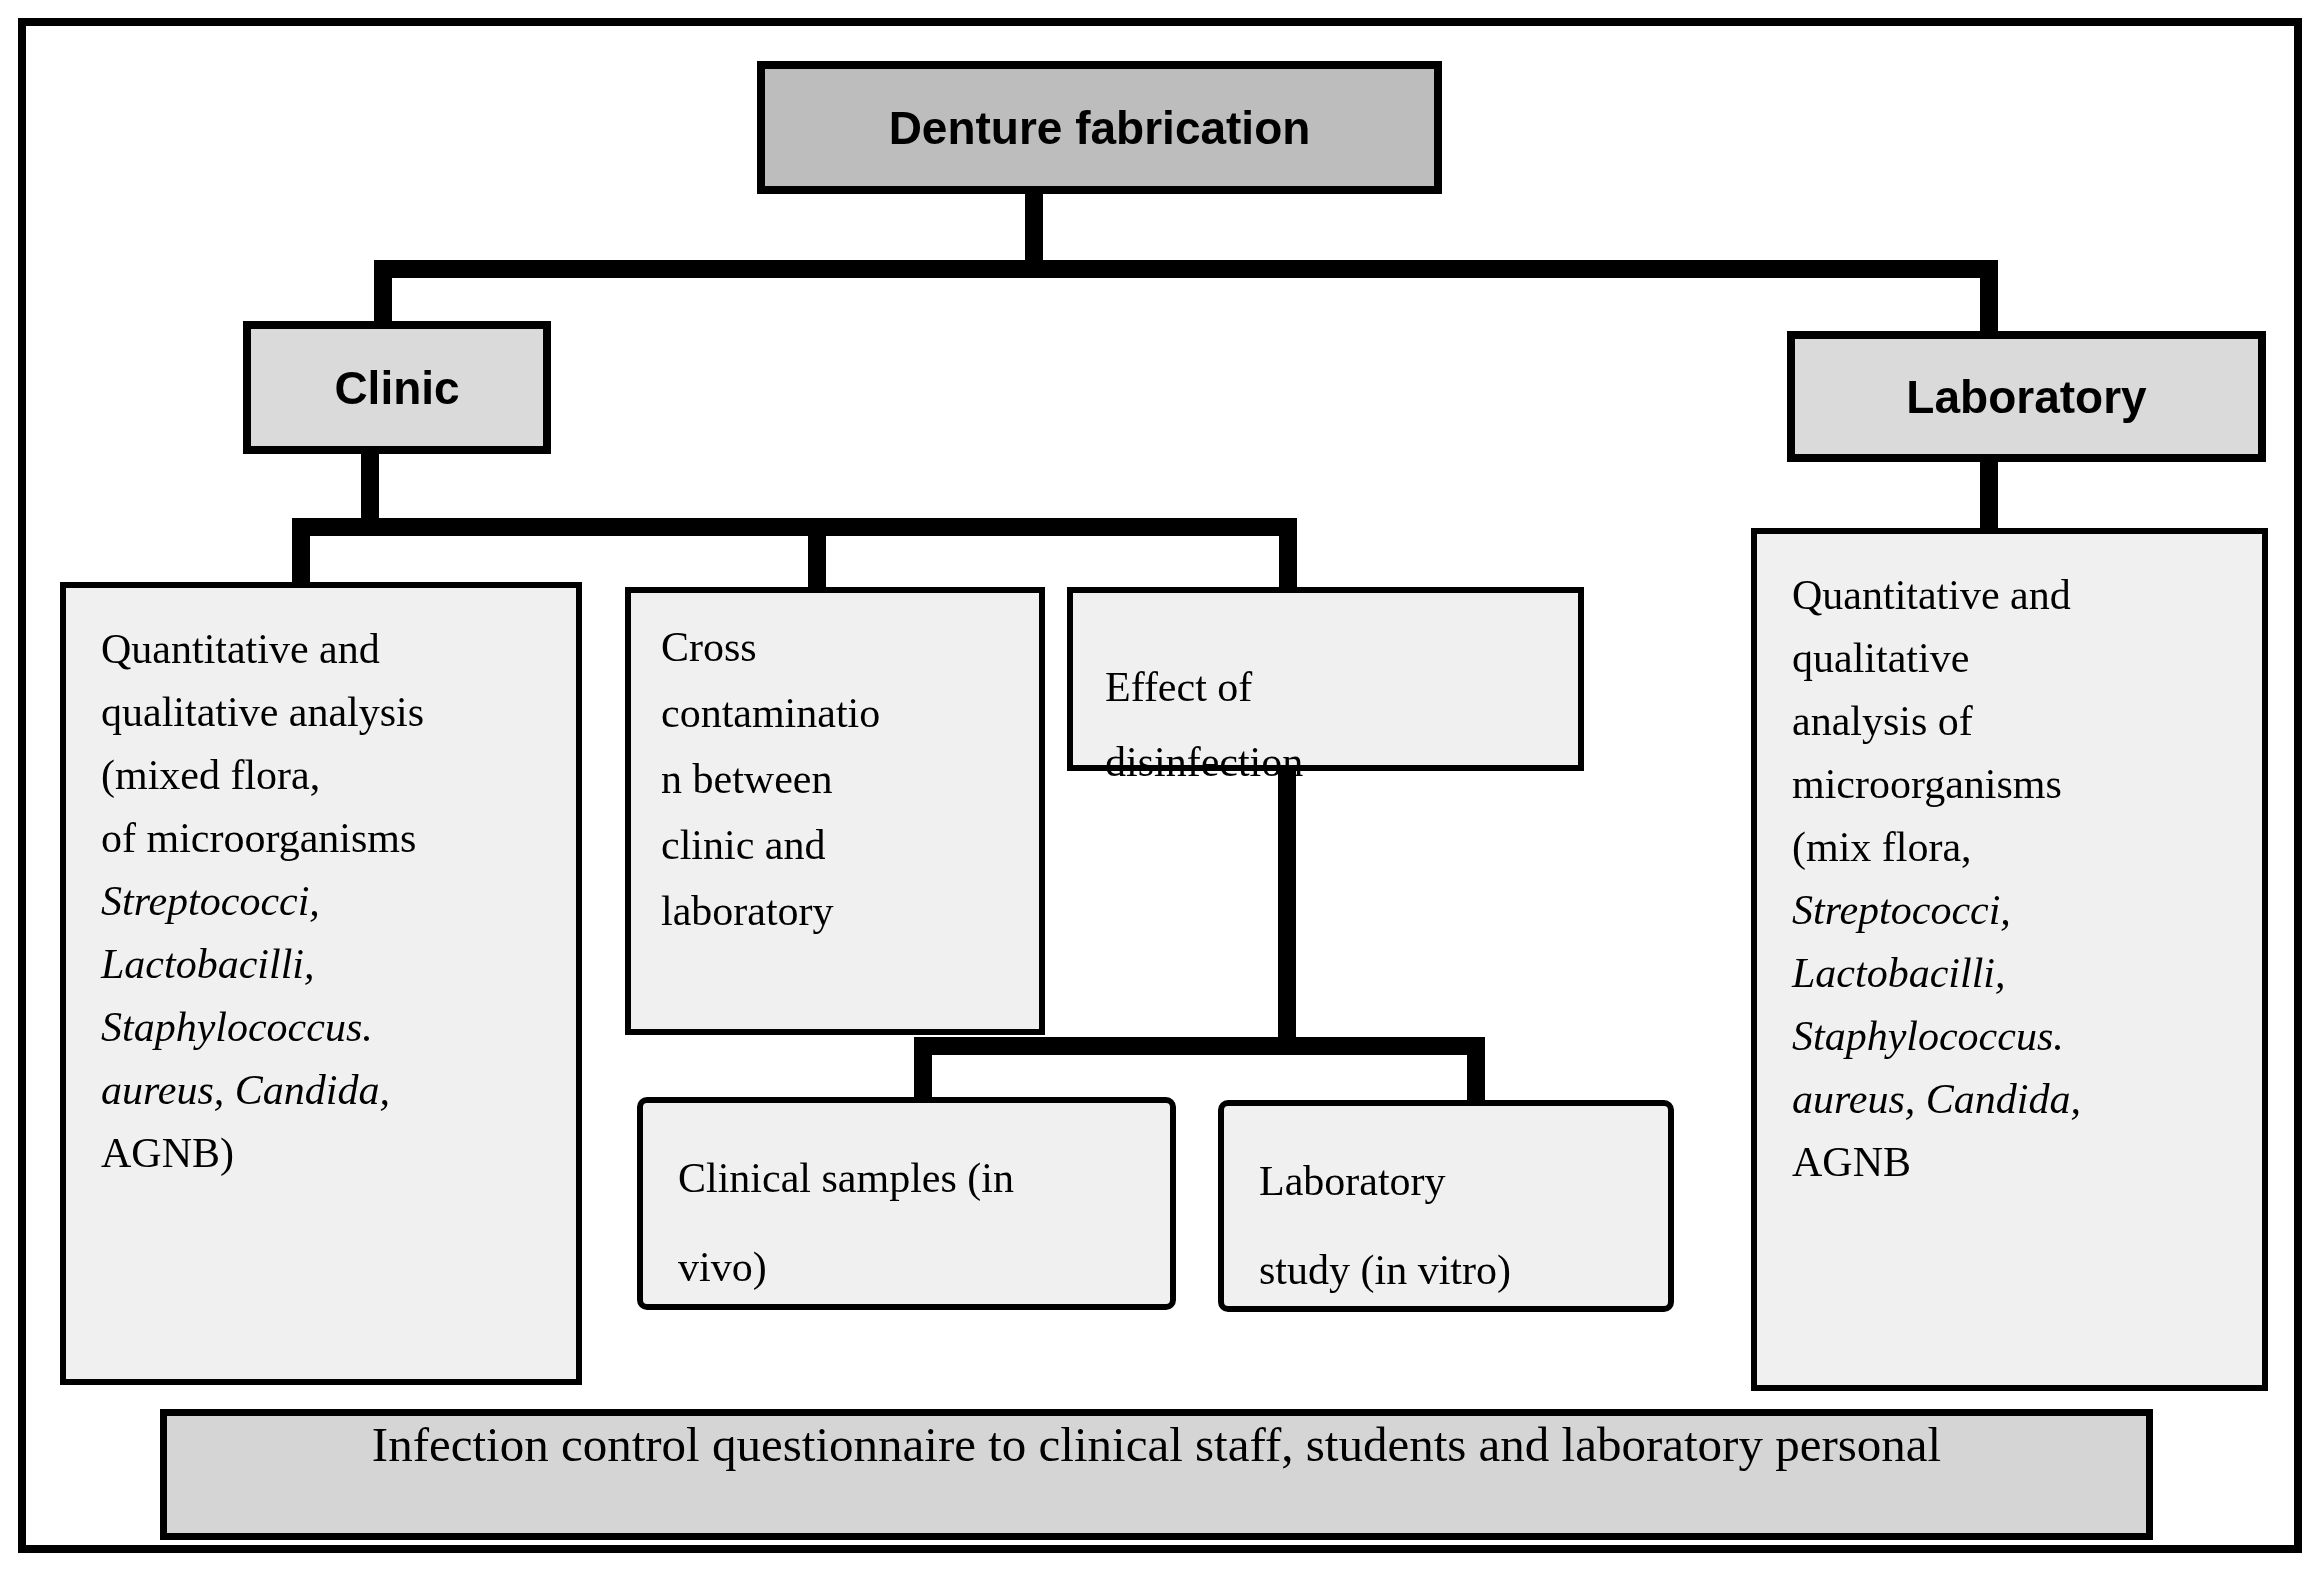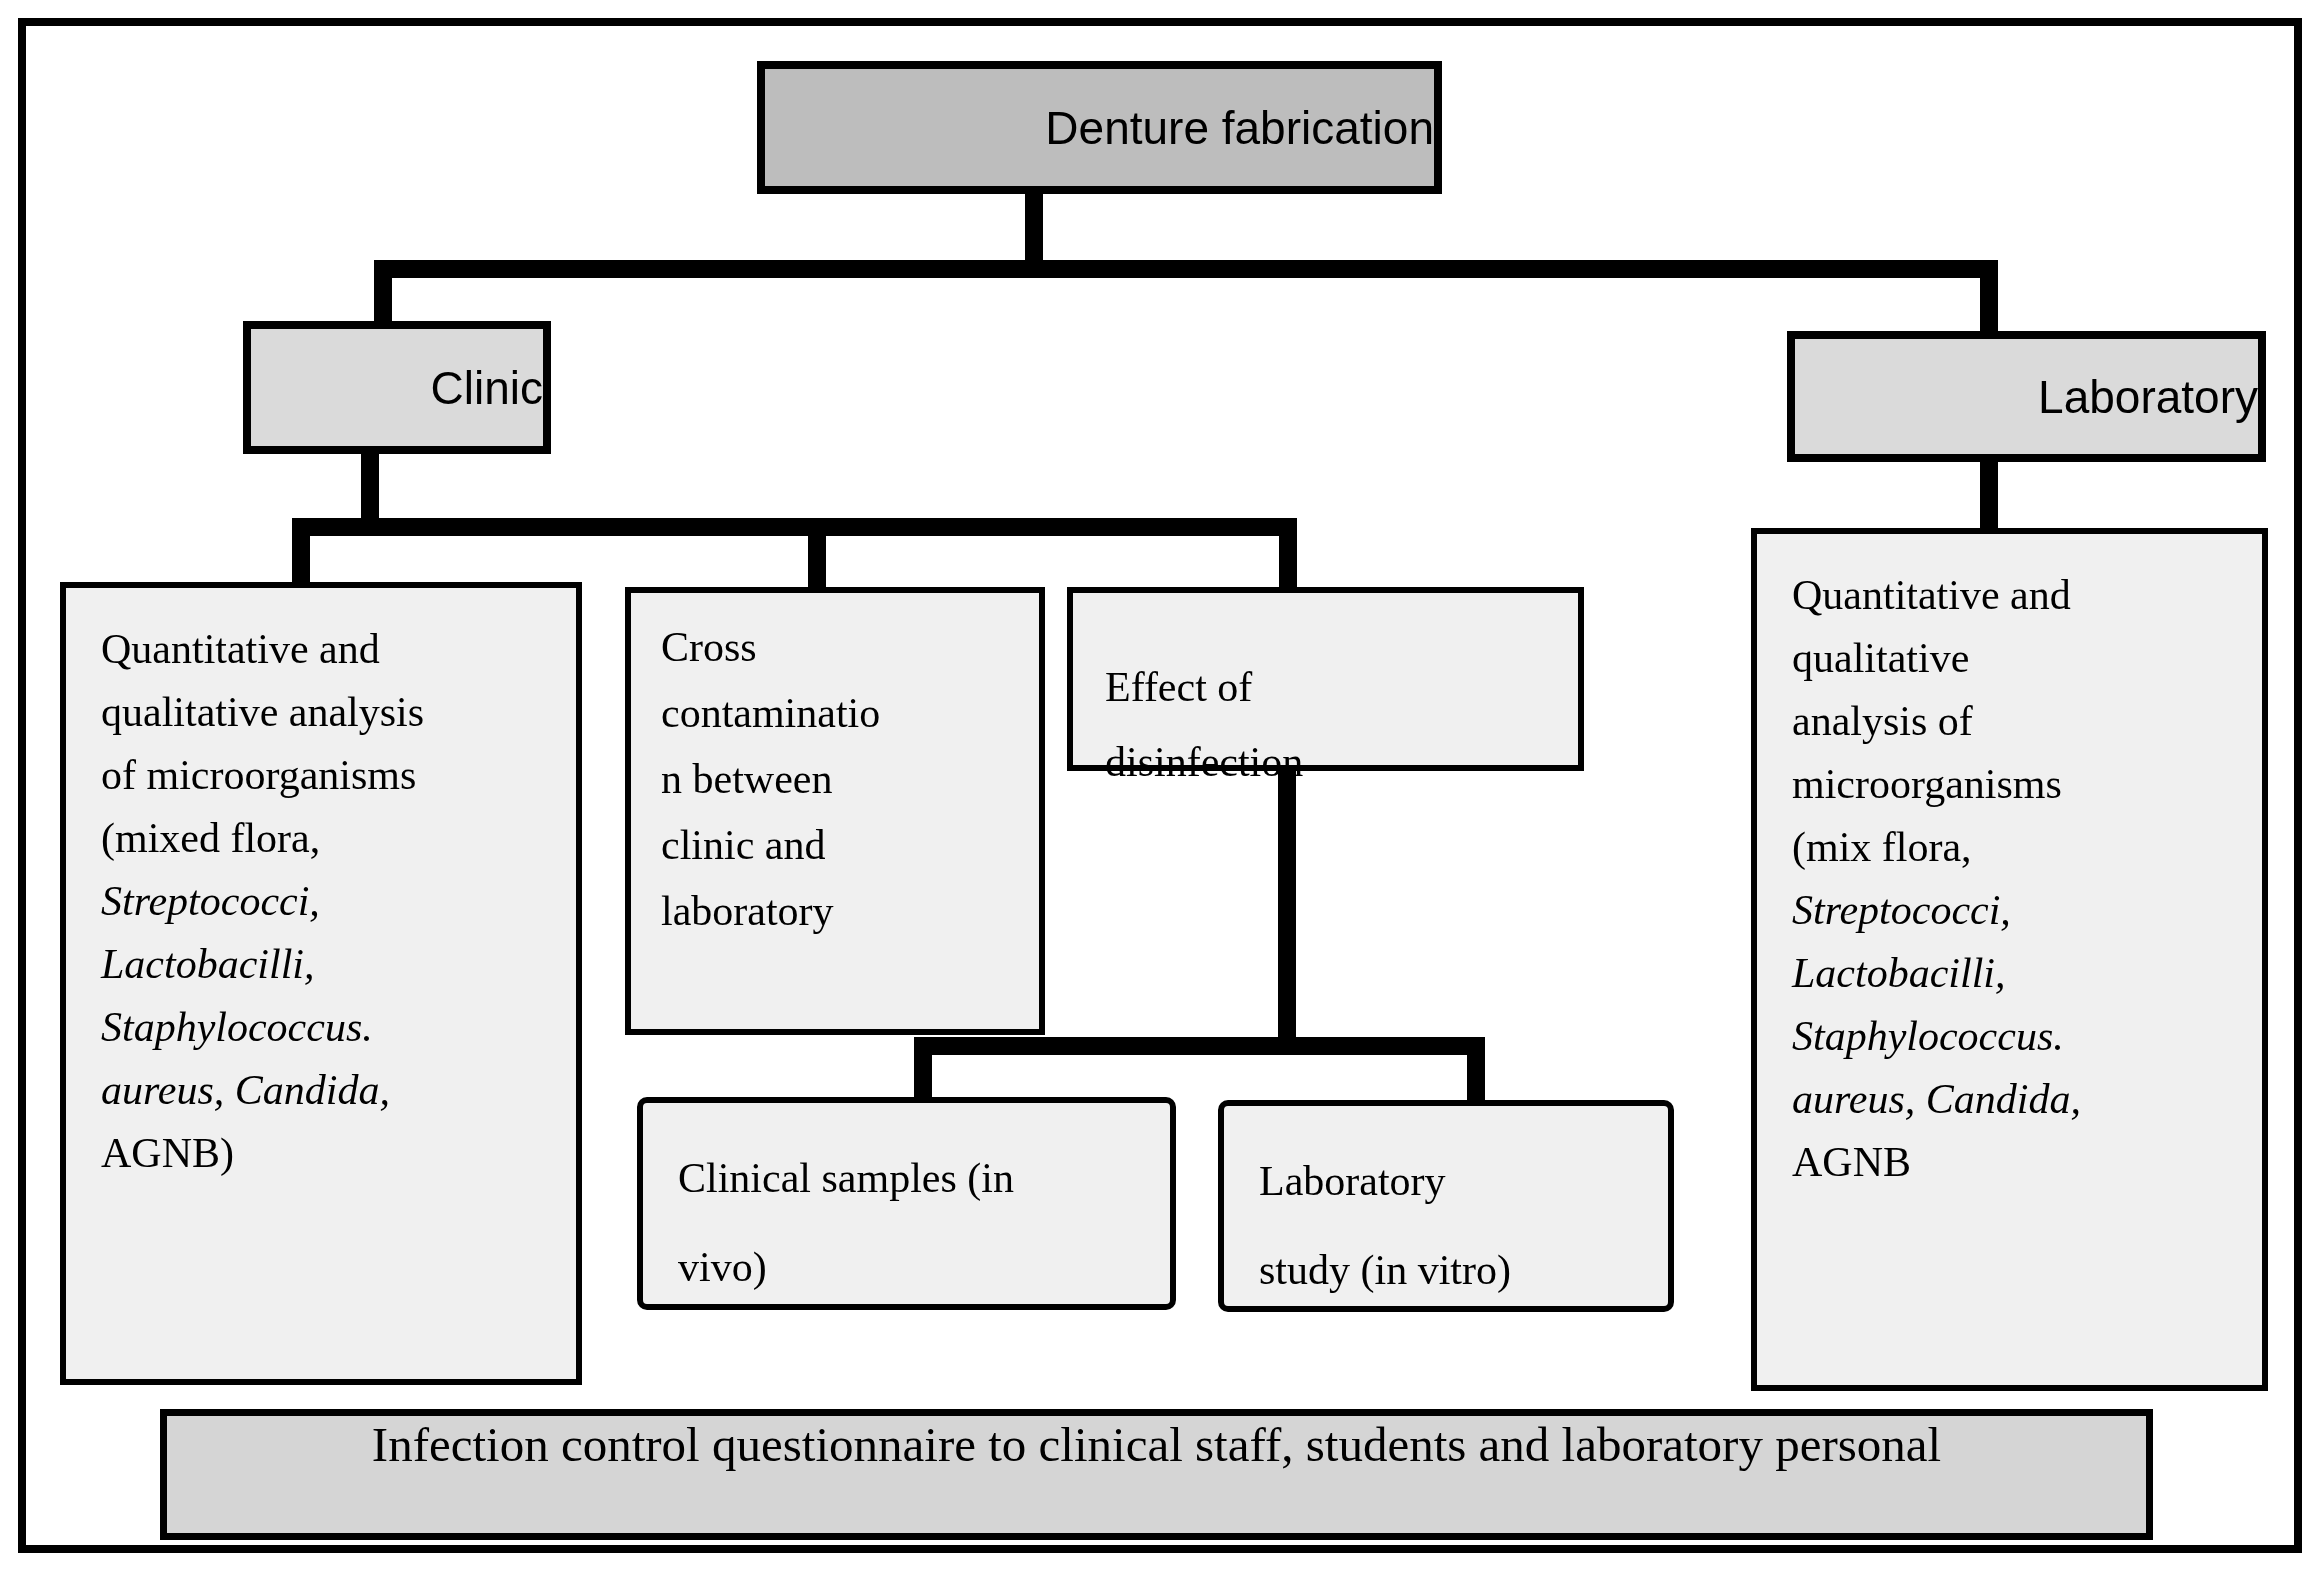--- a/index.html
+++ b/index.html
@@ -25,23 +25,23 @@
   .conn { position: absolute; background: var(--line-color, #000); }
 
   .box {
     position: absolute;
     box-sizing: border-box;
     border: 8px solid #000;
   }
 
   .header-box {
     background: var(--branch-fill, #dadada);
-    display: flex; align-items: center; justify-content: flex-end;
+    display: flex; align-items: center; justify-content: center;
     font-family: "Liberation Sans", sans-serif;
-    font-weight: 400;
+    font-weight: 700;
   }
 
   .root-box { background: var(--root-fill, #bdbdbd); font-size: 46px; }
   .clinic-box, .laboratory-box { font-size: 46px; }
 
   .content-box {
     background: var(--content-fill, #f0f0f0);
     border-width: 6.9px;
     font-size: 42px;
     line-height: 63px;
@@ -128,22 +128,22 @@
   </div>
 
   <div class="box header-box laboratory-box" id="laboratory">
     <span>Laboratory</span>
   </div>
 
   <div class="box content-box tall-box" id="clinic-analysis">
     <div class="inner">
       <div class="line">Quantitative and</div>
       <div class="line">qualitative analysis</div>
+      <div class="line">(mixed flora,</div>
       <div class="line">of microorganisms</div>
-      <div class="line">(mixed flora,</div>
       <div class="line italic">Streptococci,</div>
       <div class="line italic">Lactobacilli,</div>
       <div class="line italic">Staphylococcus.</div>
       <div class="line italic">aureus, Candida,</div>
       <div class="line">AGNB)</div>
     </div>
   </div>
 
   <div class="box content-box cross-box" id="cross">
     <div class="inner">

